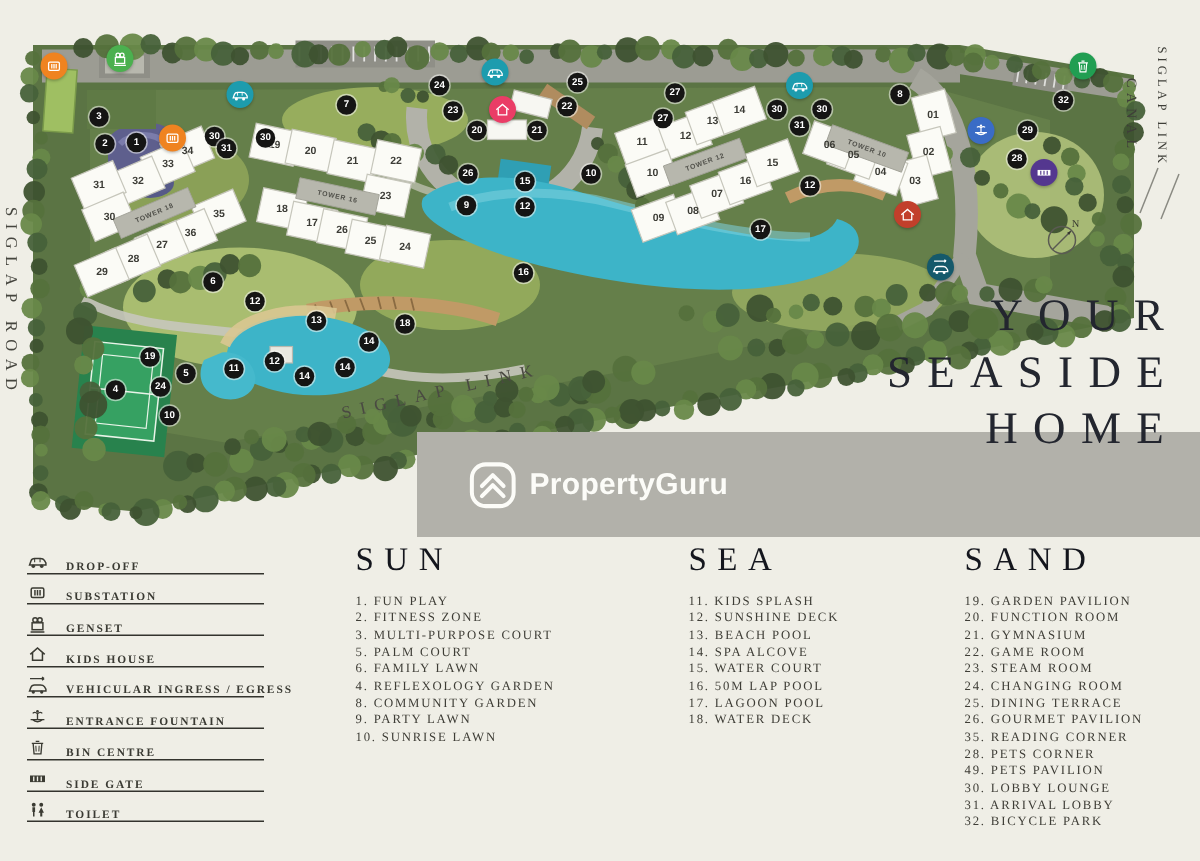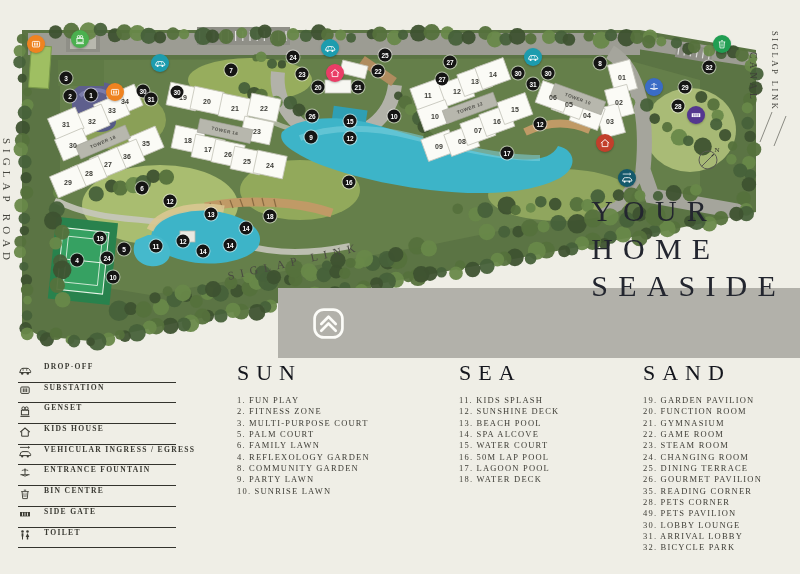--- a/index.html
+++ b/index.html
@@ -22,26 +22,26 @@
   .v{writing-mode:vertical-rl;}
   .lbl-siglap-road{left:1px;top:138px;font-size:11px;letter-spacing:5px;}
   .lbl-canal{left:748px;top:52px;font-size:9.5px;letter-spacing:3.5px;color:#3f3f39;}
   .lbl-right-link{left:770px;top:31px;font-size:8.5px;letter-spacing:2.6px;color:#3f3f39;}
   .lbl-bottom-link{left:228px;top:270px;font-size:11.5px;letter-spacing:6px;color:#4a4a42;
                    transform:rotate(-12.5deg);transform-origin:0 50%;}
   .watermark{position:absolute;left:278px;top:288px;width:522px;height:70px;background:#b2b1aa;z-index:3;
              display:flex;align-items:center;}
   .watermark .wm-inner{display:flex;align-items:center;gap:8px;margin-left:34px;}
   .wm-text{font-family:"Liberation Sans",sans-serif;font-weight:bold;font-size:20px;color:#fcfcf8;letter-spacing:.2px;}
-  .tagline{position:absolute;right:14px;top:192px;z-index:4;text-align:left;color:#23262f;
+  .tagline{position:absolute;right:14px;top:192px;z-index:4;text-align:right;color:#23262f;
            font-size:30px;letter-spacing:.34em;line-height:37.5px;}
   .tagline div{white-space:nowrap;}
   .legend-col{position:absolute;}
   .legend-icons{left:18px;top:362px;width:158px;}
-  .legend-row{display:flex;align-items:flex-start;height:19.7px;border-bottom:1px solid #33332d;white-space:nowrap;font-family:Liberation Serif, serif;}
+  .legend-row{display:flex;align-items:flex-end;height:19.7px;border-bottom:1px solid #33332d;white-space:nowrap;font-family:Liberation Serif, serif;}
   .legend-row .li-icon{width:15px;height:15px;flex:0 0 15px;color:#3b3b33;margin-right:11px;display:flex;align-items:center;}
   .legend-row .li-icon svg{width:14px;height:14px;}
   .legend-row .li-label{font-size:7.6px;font-weight:bold;letter-spacing:1.3px;color:#3a3a33;}
   .amenity-col{top:360px;}
   .amenity-title{font-size:22px;letter-spacing:7px;color:#14161d;margin:0 0 9px 0;font-weight:normal;}
   .amenity-list{list-style:none;margin:0;padding:0;}
   .amenity-list li{font-size:8.5px;letter-spacing:1.2px;color:#3e3d36;line-height:11.35px;white-space:nowrap;}
   .col-sun{left:237px;}
   .col-sea{left:459px;}
   .col-sand{left:643px;}
@@ -613,27 +613,28 @@
         </svg></div>
     </div>
 
   <div class="watermark">
     <div class="wm-inner">
       <svg width="33" height="33" viewBox="0 0 32 32">
         <rect x="2.5" y="2.5" width="27" height="27" rx="9" fill="none" stroke="#fcfcf8" stroke-width="2.6"></rect>
         <path d="M9 16.5 L16 9.5 L23 16.5" fill="none" stroke="#fcfcf8" stroke-width="2.6" stroke-linecap="round" stroke-linejoin="round"></path>
         <path d="M9 23 L16 16 L23 23" fill="none" stroke="#fcfcf8" stroke-width="2.6" stroke-linecap="round" stroke-linejoin="round"></path>
       </svg>
+      <span class="wm-text">PropertyGuru</span>
     </div>
   </div>
 
   <div class="tagline">
     <div>YOUR</div>
+    <div>SEASIDE</div>
     <div>HOME</div>
-    <div>SEASIDE</div>
   </div>
 
   <div class="legend-col legend-icons" id="legend-icons">
       <div class="legend-row">
         <div class="li-icon">
           <svg viewBox="0 0 14 14">
             <path d="M1.7 9.6 L2.7 6.8 Q3.2 5.3 5 5.3 L9 5.3 Q10.8 5.3 11.6 6.6 L12.6 8.3 L12.6 9.6 Z" fill="none" stroke="currentColor" stroke-width="1"></path>
             <circle cx="4.2" cy="10.5" r="1.2" fill="currentColor"></circle>
             <circle cx="9.8" cy="10.5" r="1.2" fill="currentColor"></circle>
             <path d="M5.1 5.6 V7.9 M8.7 5.6 V7.9" stroke="currentColor" stroke-width=".7"></path>

